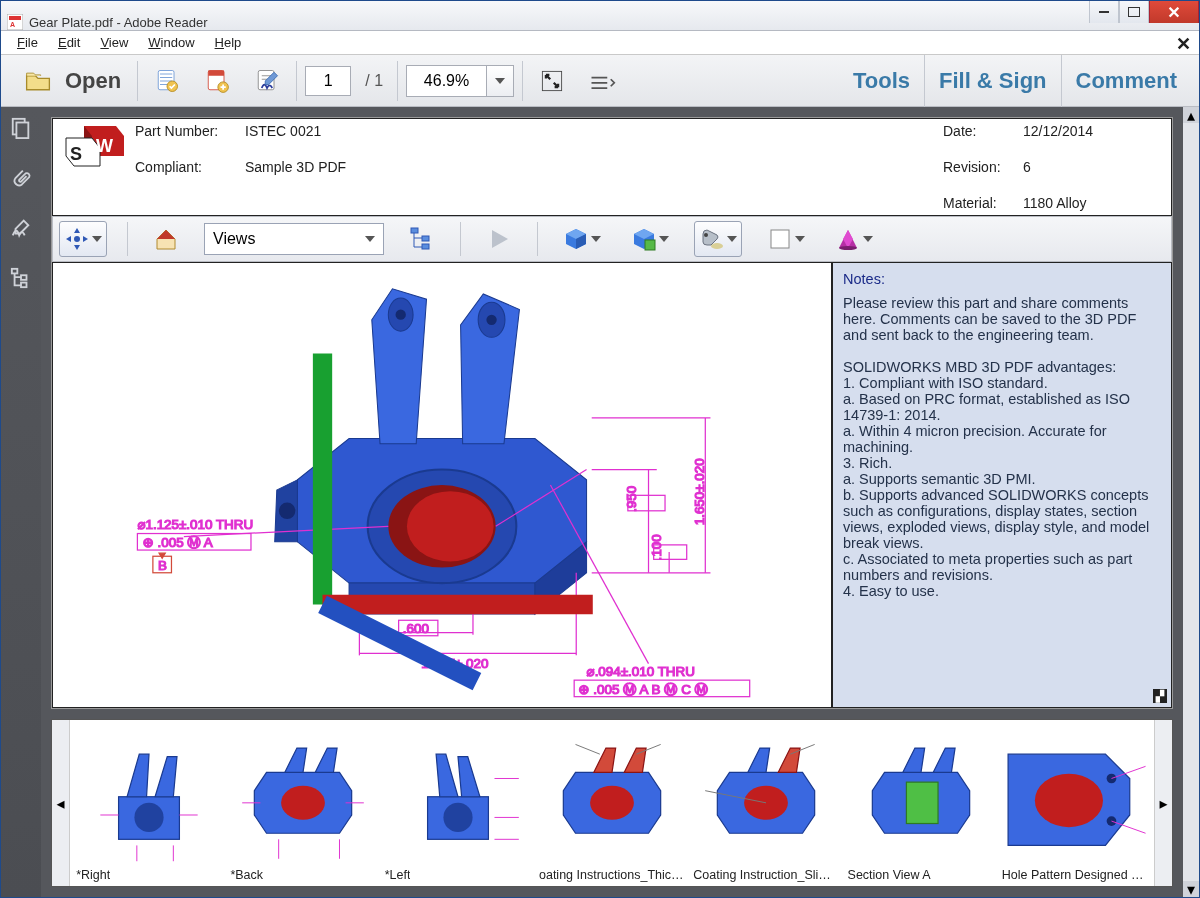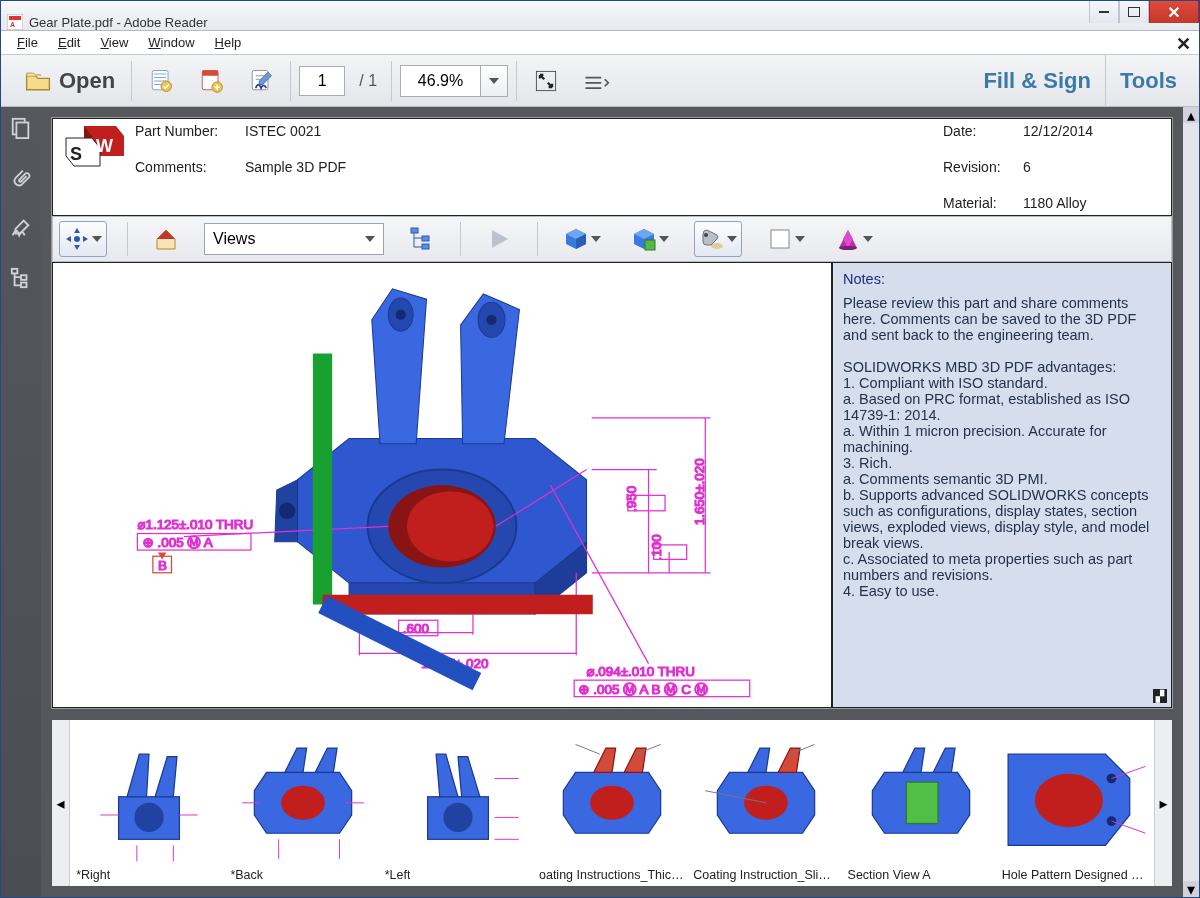--- a/index.html
+++ b/index.html
@@ -49,21 +49,21 @@
     height:52px;
     background:linear-gradient(#f3f4f6,#e4e6ea);
     border-bottom:1px solid #b9bcc3;
     display:flex; align-items:center; gap:8px; padding:0 8px;
     font-size:14px; color:#333;
   }
   .tbtn { height:38px; display:flex; align-items:center; justify-content:center;
           border:1px solid transparent; border-radius:3px; padding:0 6px;}
   .tbtn svg { width:28px; height:28px; }
   .vsep { width:1px; height:40px; background:#c4c8d0; }
-  .open-group { display:flex; align-items:center; padding:0 8px;}
+  .open-group { display:flex; align-items:center; gap:6px; padding:0 8px;}
   .open-label { font-size:22px; font-weight:600; color:#444; }
   .pageinput { width:46px; height:30px; text-align:center; font-size:16px;
                border:1px solid #a8acb5; background:#fff; }
   .pagecount { font-size:16px; padding:0 6px; color:#555; }
   .zoominput { width:80px; height:32px; text-align:center; font-size:16px;
                border:1px solid #a8acb5; border-right:none; background:#fff; }
   .zoomdrop { width:28px; height:32px; border:1px solid #a8acb5; background:linear-gradient(#fff,#eceef2);
               display:flex; align-items:center; justify-content:center; }
   .caret-down { width:0;height:0;border-left:5px solid transparent;border-right:5px solid transparent;border-top:6px solid #555;}
   .right-tools { margin-left:auto; display:flex; align-items:center; }
@@ -223,22 +223,23 @@
         </svg>
     </div>
     <div class="tbtn">
       <svg viewBox="0 0 32 24">
           <path d="M4 8h18M4 14h18M4 20h18" stroke="#555" stroke-width="2"></path>
           <path d="M26 10l4 4-4 4" stroke="#555" stroke-width="2" fill="none"></path>
         </svg>
     </div>
 
     <div class="right-tools">
+      <div class="rtab">Tools</div>
       <div class="rtab">Fill &amp; Sign</div>
-      <div class="rtab">Tools</div>
+      <div class="rtab">Comment</div>
     </div>
   </div>
 
   <div class="body">
 
     <div class="leftrail">
       <div class="railbtn">
         <svg viewBox="0 0 24 24">
             <rect x="3" y="2" width="13" height="17" fill="none" stroke="#cfd2d8" stroke-width="2"></rect>
             <rect x="7" y="6" width="13" height="17" fill="#55575c" stroke="#cfd2d8" stroke-width="2"></rect>
@@ -277,21 +278,21 @@
               <text x="6" y="36" font-size="18" font-weight="bold" fill="#222">S</text>
               <text x="32" y="28" font-size="18" font-weight="bold" fill="#fff">W</text>
             </svg>
           </div>
           <div class="meta-block">
             <div style="display:flex">
                 <div class="labelcol">Part Number:</div>
                 <div class="valcol">ISTEC 0021</div>
               </div>
             <div style="display:flex">
-                <div class="labelcol">Comments:</div>
+                <div class="labelcol">Compliant:</div>
                 <div class="valcol">Sample 3D PDF</div>
               </div>
           </div>
           <div style="flex:1"></div>
           <div class="meta-block">
             <div style="display:flex">
                 <div class="labelcol2">Date:</div>
                 <div class="valcol2">12/12/2014</div>
               </div>
             <div style="display:flex">
@@ -453,23 +454,23 @@
             </svg>
           </div>
 
           <div class="notes-pane">
             <div class="hdr">Notes:</div>
             <div>Please review this part and share comments here. Comments can be saved to the 3D PDF and sent back to the engineering team.</div>
             <br>
             <div>SOLIDWORKS MBD 3D PDF advantages:</div>
             <div>1. Compliant with ISO standard.</div>
             <div>a. Based on PRC format, established as ISO 14739-1: 2014.</div>
-            <div>a. Within 1 micron precision. Accurate for machining.</div>
+            <div>a. Within 4 micron precision. Accurate for machining.</div>
             <div>3. Rich.</div>
-            <div>a. Comments semantic 3D PMI.</div>
+            <div>a. Supports semantic 3D PMI.</div>
             <div>b. Supports advanced SOLIDWORKS concepts such as configurations, display states, section views, exploded views, display style, and model break views.</div>
             <div>c. Associated to meta properties such as part numbers and revisions.</div>
             <div>4. Easy to use.</div>
             <div class="exp">▞</div>
           </div>
         </div>
       </div>
 
       <div class="thumbs-outer">
         <div class="navarrow">◂</div>

